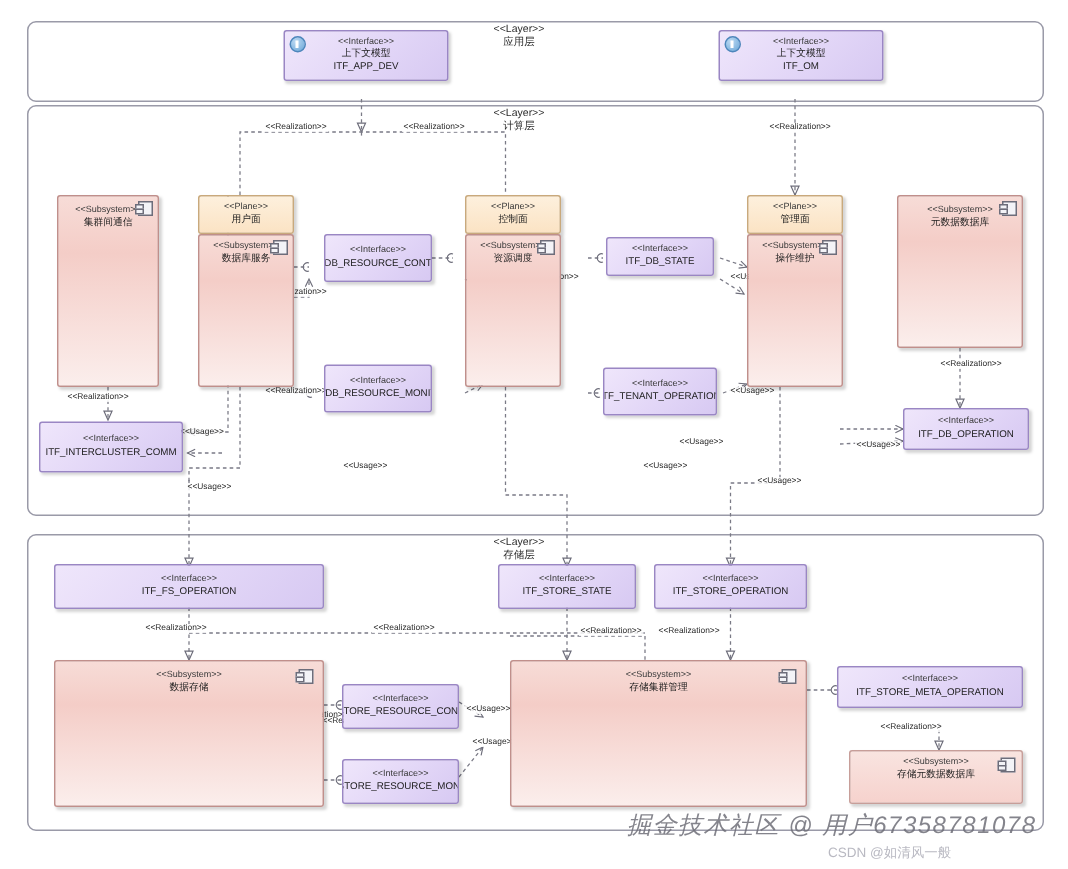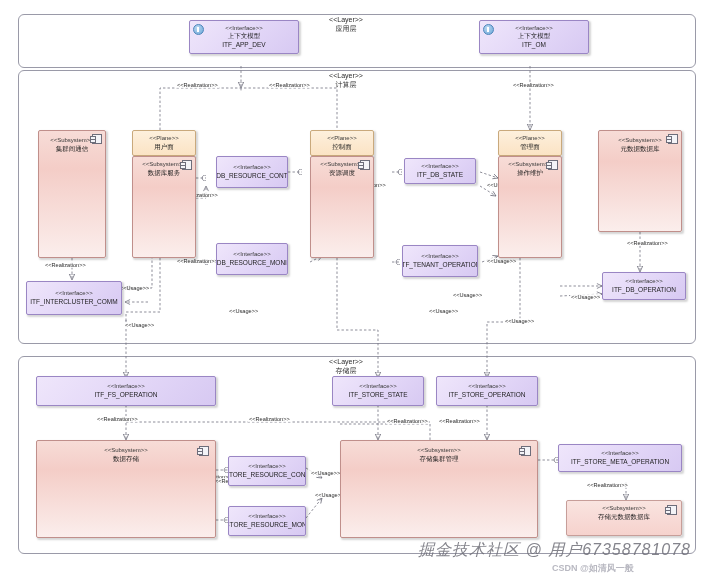--- a/index.html
+++ b/index.html
@@ -50,21 +50,21 @@
   .ic-comp:before{top:1px;} .ic-comp:after{top:4px;}
 
   
   svg.wires{position:absolute;left:0;top:0;width:712px;height:579px;pointer-events:none;}
   .edgelabel{position:absolute;font-size:5.6px;color:#2b2b2b;white-space:nowrap;
              background:rgba(255,255,255,.82);padding:0 1px;}
 
   
   .wm-main{position:absolute;font-size:16px;color:#6f6f78;letter-spacing:1px;
            font-style:italic;white-space:nowrap;opacity:.85;}
-  .wm-sub{position:absolute;font-size:9px;color:#b9b9c2;white-space:nowrap;font-weight:bold;}
+  .wm-sub{position:absolute;font-size:9px;color:#b9b9c2;white-space:nowrap;}
 </style>
 </head>
 <body>
 
 <div id="stage">
 
   <div class="layer" style="left:18px;top:14px;width:676px;height:52px;"></div>
   <div class="layer" style="left:18px;top:70px;width:676px;height:272px;"></div>
   <div class="layer" style="left:18px;top:356px;width:676px;height:196px;"></div>
 

